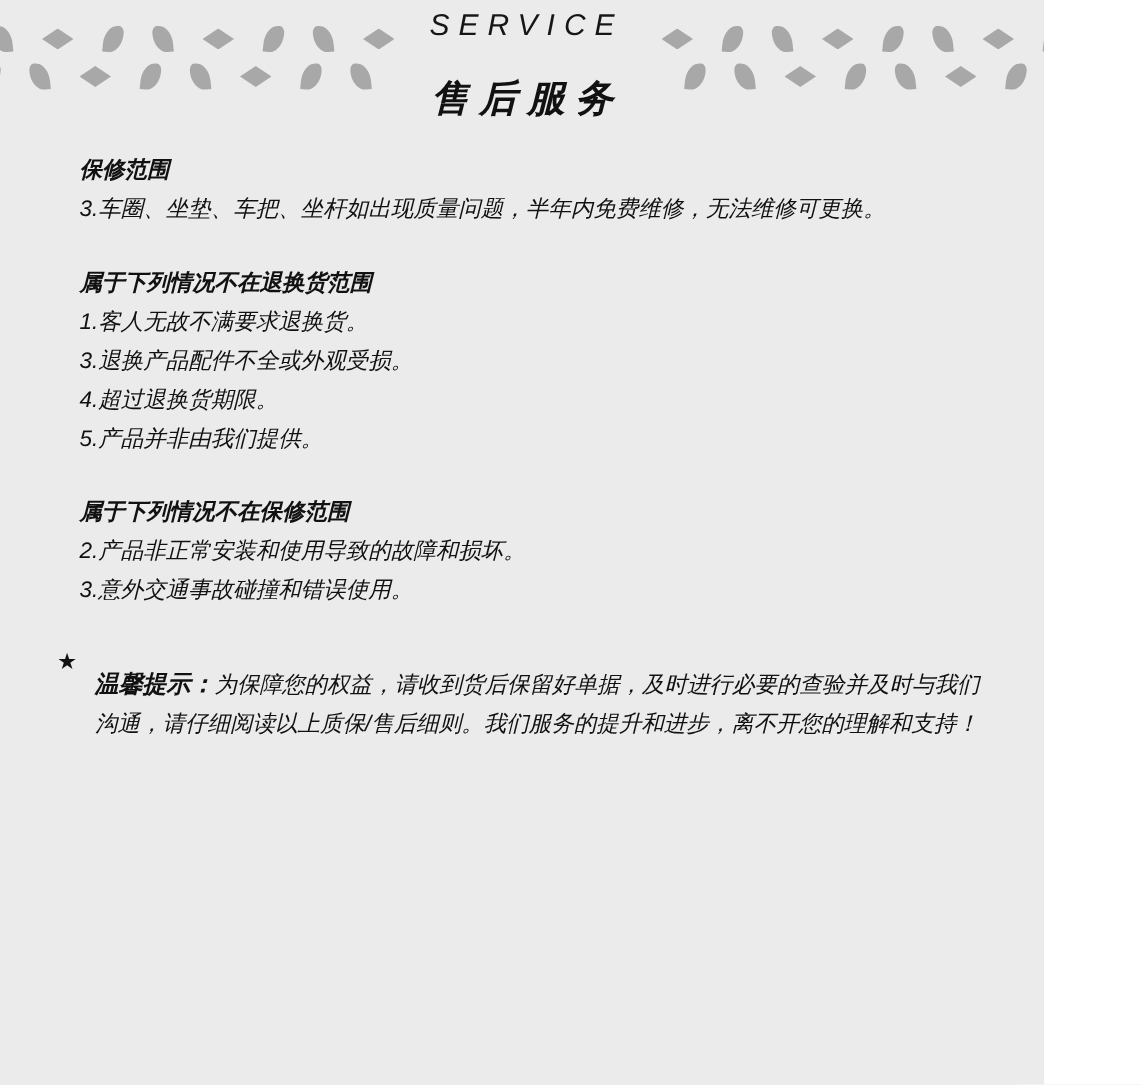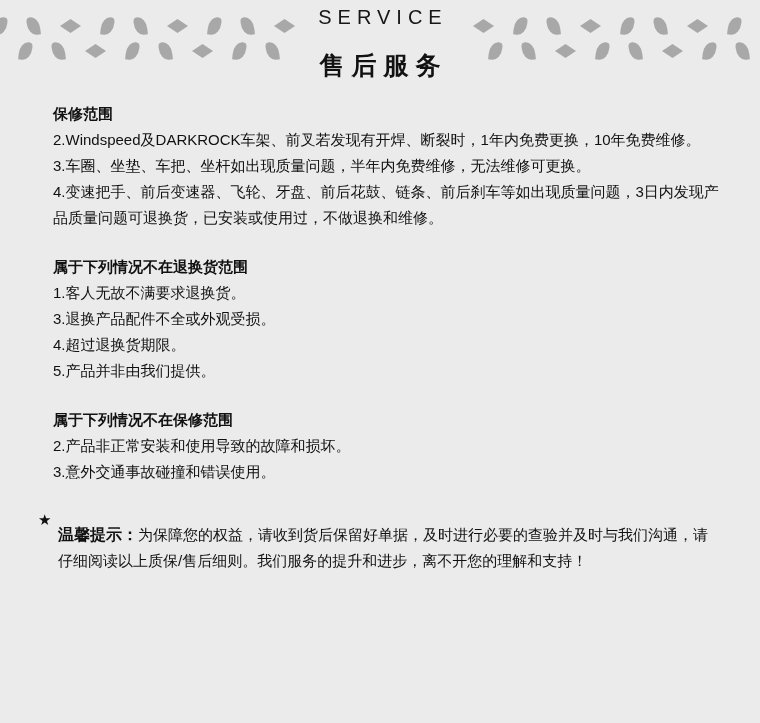--- a/index.html
+++ b/index.html
@@ -1,22 +1,23 @@
 <!DOCTYPE html>
 <html style="--bg: #ebebeb; --deco: #a8a8a8; --text: #111111;"><head>
 <meta charset="utf-8">
 <style>
   html,body{margin:0;padding:0;}
   body{width:760px;height:723px;overflow:hidden;}
   .page{
-    width:760px;height:723px;
+    width:696px;height:723px;
     background:var(--bg,#ebebeb);
     color:var(--text,#111);
     font-family:"Liberation Sans","DejaVu Sans",sans-serif;
     box-sizing:border-box;
+    font-style:italic;
   }
 
   
   .header{display:flex;height:70px;align-items:stretch;}
   .band{flex:1;overflow:hidden;display:flex;flex-direction:column;padding-top:15px;min-width:0;}
   .deco-row{display:flex;align-items:center;height:22px;flex:none;}
   .deco-row + .deco-row{margin-top:3px;}
   .band-left .deco-row{justify-content:flex-end;}
   .band-right .deco-row{justify-content:flex-start;}
   .band-left .row-bottom{padding-right:16px;}
@@ -33,21 +34,21 @@
   .title-zh{font-size:25px;font-weight:bold;letter-spacing:7px;text-indent:7px;margin-top:20px;white-space:nowrap;}
 
   
   .terms{padding:8px 38px 0 53px;font-size:15px;line-height:26px;}
   .terms h2{font-size:15px;line-height:26px;margin:23px 0 0;font-weight:bold;}
   .terms p{margin:0;}
 
   
   .note{display:flex;margin-top:22px;padding:0 38px;font-size:15px;line-height:26px;}
   .star{flex:none;width:20px;font-size:15px;}
-  .note-text-wrap{flex:1;}
+  .note-text-wrap{flex:1;text-align:center;}
   .note-label{font-weight:bold;font-size:16px;}
 </style>
 </head>
 <body>
 
 <div class="page">
 
   <header class="header">
     <div class="band band-left">
       <div class="deco-row row-top">
@@ -99,23 +100,21 @@
           <span class="shape leaf-a"></span>
           <span class="shape leaf-b"></span>
         </div>
     </div>
   </header>
 
   <main class="terms">
 
     <section>
       <h2>保修范围</h2>
-      <p>2.Windspeed及DARKROCK车架、前叉若发现有开焊、断裂时，1年内免费更换，10年免费维修。</p>
       <p>3.车圈、坐垫、车把、坐杆如出现质量问题，半年内免费维修，无法维修可更换。</p>
-      <p>4.变速把手、前后变速器、飞轮、牙盘、前后花鼓、链条、前后刹车等如出现质量问题，3日内发现产品质量问题可退换货，已安装或使用过，不做退换和维修。</p>
     </section>
 
     <section>
       <h2>属于下列情况不在退换货范围</h2>
       <p>1.客人无故不满要求退换货。</p>
       <p>3.退换产品配件不全或外观受损。</p>
       <p>4.超过退换货期限。</p>
       <p>5.产品并非由我们提供。</p>
     </section>
 

